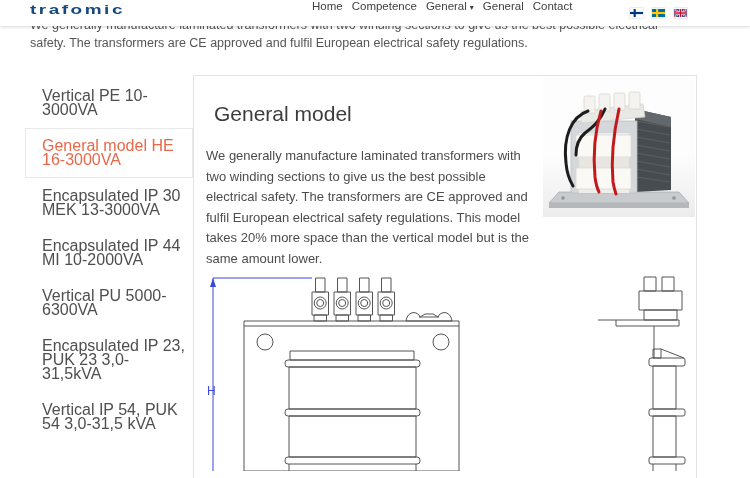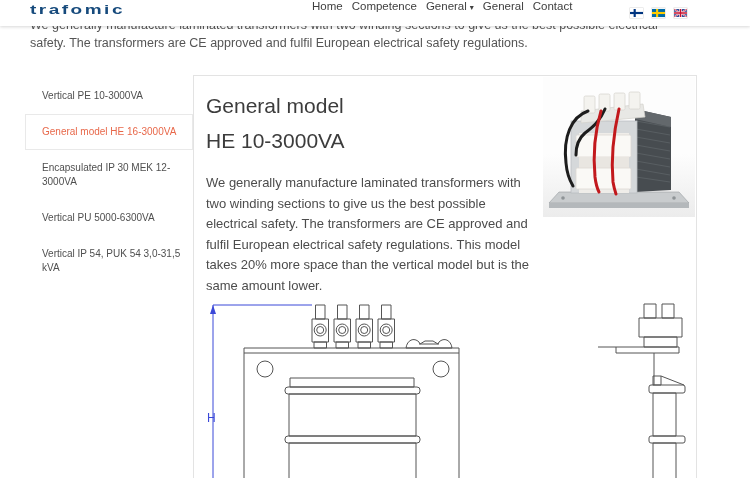--- a/index.html
+++ b/index.html
@@ -31,31 +31,31 @@
   }
   .mainnav a{color:#404040;text-decoration:none;cursor:pointer;white-space:nowrap;}
   .chev{font-size:8px;margin-left:3px;color:#404040;}
   .flags{
     position:absolute;left:630px;top:0;height:26px;display:flex;align-items:center;gap:9px;
   }
   .flag{width:13px;height:10px;display:block;cursor:pointer;box-shadow:0 0 0 .5px rgba(0,0,0,.15);}
   
   .sidebar{position:absolute;left:25px;top:78px;width:168px;z-index:2;background:#fff;}
   .side-item{
-    display:block;padding:10px 6px 10px 16px;font-size:10px;line-height:14px;
+    display:block;padding:10px 6px 10px 16px;font-size:16px;line-height:14px;
     color:#4f4f4f;text-decoration:none;border:1px solid transparent;cursor:pointer;
   }
   .side-item.active{border-color:#e9e9e9;color:#e8684a;}
   
   .card{
     position:absolute;left:193px;top:75px;width:504px;height:430px;
     background:#ffffff;border:1px solid #e3e3e3;z-index:2;box-sizing:border-box;
   }
   .card-inner{padding:12px 0 0 12px;}
-  .page-title{font-size:21px;line-height:35px;font-weight:500;color:#3c3c3c;margin:0;}
+  .page-title{font-size:21px;line-height:35px;font-weight:500;color:#3c3c3c;margin:8px;}
   .page-title span{display:block;}
   .photo{position:absolute;top:1px;right:1px;width:152px;height:140px;}
   .para{width:327px;font-size:13px;line-height:20.5px;color:#4c4c4c;margin:15px 0 0 0;}
   .para.second{margin-top:22px;}
   .drawing{display:block;margin-top:6px;}
   .drawing *{vector-effect:non-scaling-stroke;}
 </style>
 </head>
 <body>
 
@@ -89,22 +89,24 @@
       <path d="M0,0 L20,12 M20,0 L0,12" stroke="#c8102e" stroke-width="1.1"></path>
       <path d="M10,0 V12 M0,6 H20" stroke="#ffffff" stroke-width="4"></path>
       <path d="M10,0 V12 M0,6 H20" stroke="#c8102e" stroke-width="2.2"></path>
     </svg>
   </div>
 </header>
 
 <aside class="sidebar">
   <a class="side-item">Vertical PE 10-3000VA</a>
   <a class="side-item active">General model HE 16-3000VA</a>
-  <a class="side-item">Encapsulated IP 30 MEK 12-3000VA</a>
+  <a class="side-item">Encapsulated IP 30 MEK 13-3000VA</a>
+  <a class="side-item">Encapsulated IP 44 MI 10-2000VA</a>
   <a class="side-item">Vertical PU 5000-6300VA</a>
+  <a class="side-item">Encapsulated IP 23, PUK 23 3,0-31,5kVA</a>
   <a class="side-item">Vertical IP 54, PUK 54 3,0-31,5 kVA</a>
 </aside>
 
 <section class="card">
 
   <svg class="photo" viewBox="0 0 152 140">
     <defs>
       <linearGradient id="pbg" x1="0" y1="0" x2="0" y2="1">
         <stop offset="0.55" stop-color="#fdfdfd"></stop>
         <stop offset="1" stop-color="#ececec"></stop>
@@ -144,21 +146,20 @@
 
     <path d="M45,34 C28,40 20,60 23,86 C24,98 27,104 30,109" fill="none" stroke="#1d1d1d" stroke-width="3" stroke-linecap="round"></path>
     <path d="M62,32 C57,44 50,50 42,56 C36,61 33,68 33,78" fill="none" stroke="#1d1d1d" stroke-width="3" stroke-linecap="round"></path>
     <path d="M58,34 C52,54 50,78 52,100 C53,108 55,113 56,115" fill="none" stroke="#c2191d" stroke-width="3" stroke-linecap="round"></path>
     <path d="M76,32 C71,54 68,82 70,105 C71,111 72,114 73,117" fill="none" stroke="#c2191d" stroke-width="3" stroke-linecap="round"></path>
   </svg>
 
   <div class="card-inner">
     <h1 class="page-title">
       <span>General model</span>
-      <span>HE 10-3000VA</span>
     </h1>
 
     <p class="para">We generally manufacture laminated transformers with two winding sections to give us the best possible electrical safety. The transformers are CE approved and fulfil European electrical safety regulations. This model takes 20% more space than the vertical model but is the same amount lower.</p>
 
     <svg class="drawing" width="492" height="196" viewBox="0 0 492 196" fill="none" stroke="#555555" stroke-width="1">
 
       <g stroke="#3b49d8">
         <line x1="7" y1="3" x2="7" y2="196"></line>
         <line x1="7" y1="3" x2="106" y2="3"></line>
         <polygon points="4,12 10,12 7,3" fill="#3b49d8" stroke="none"></polygon>

